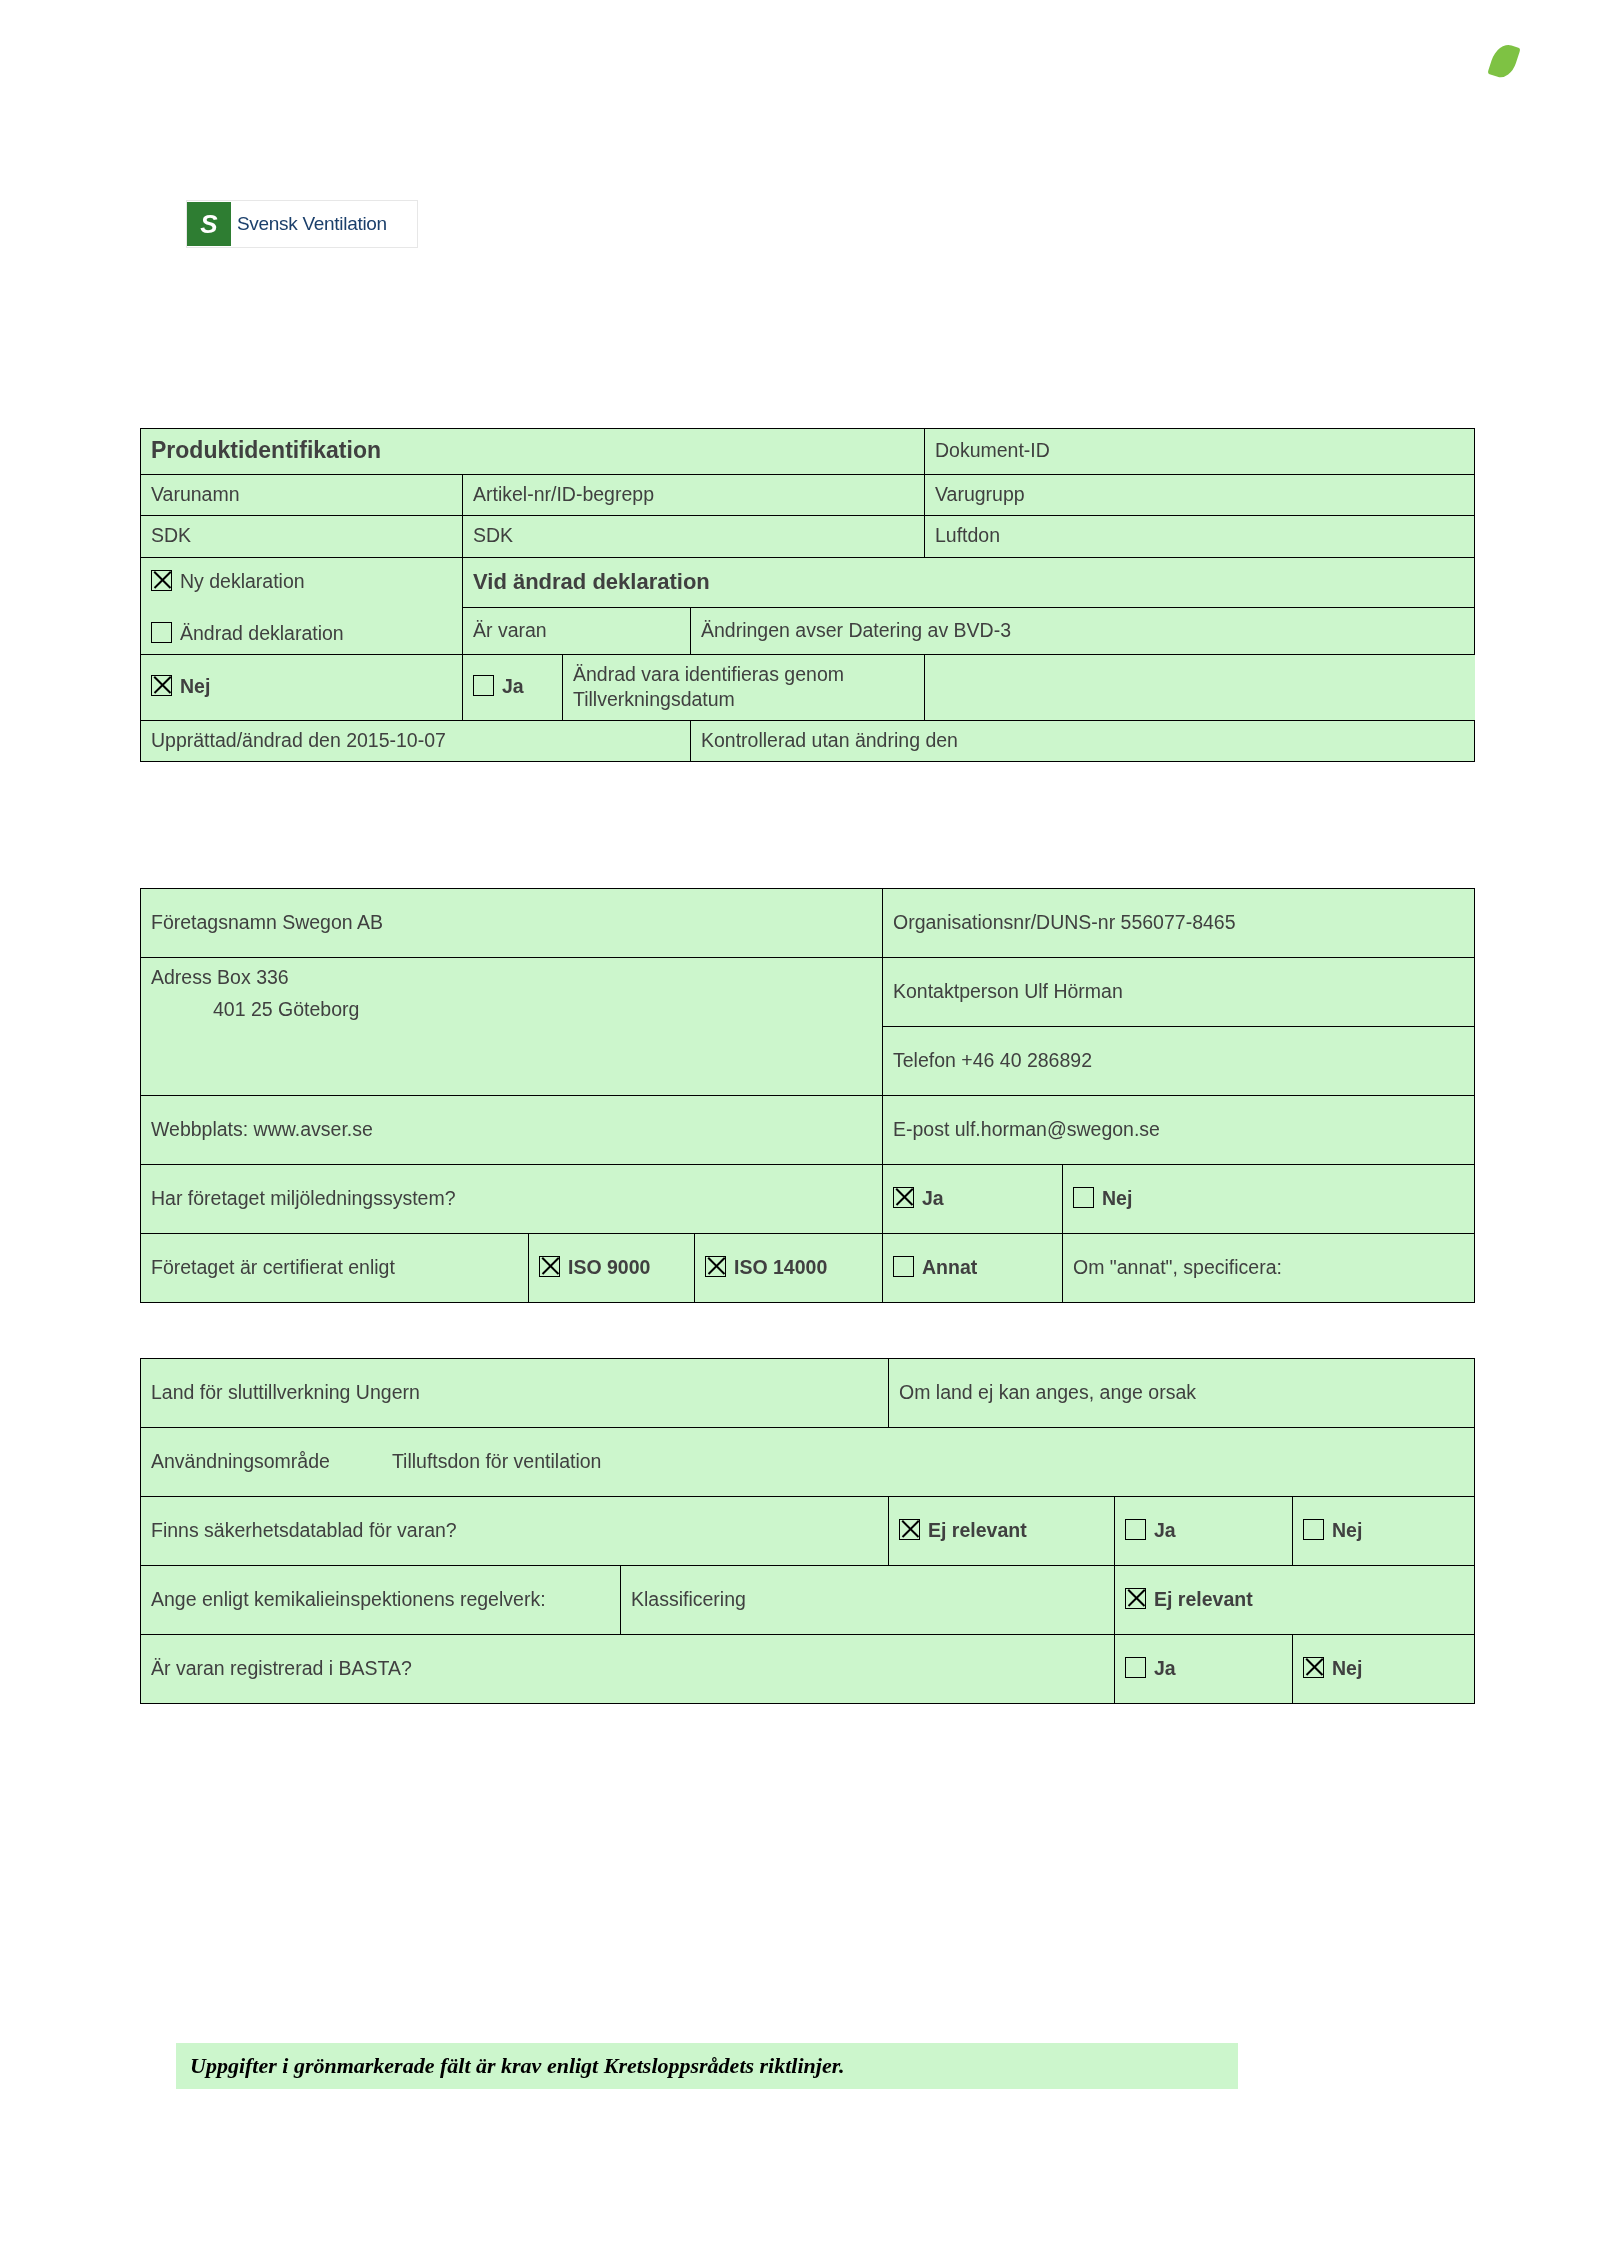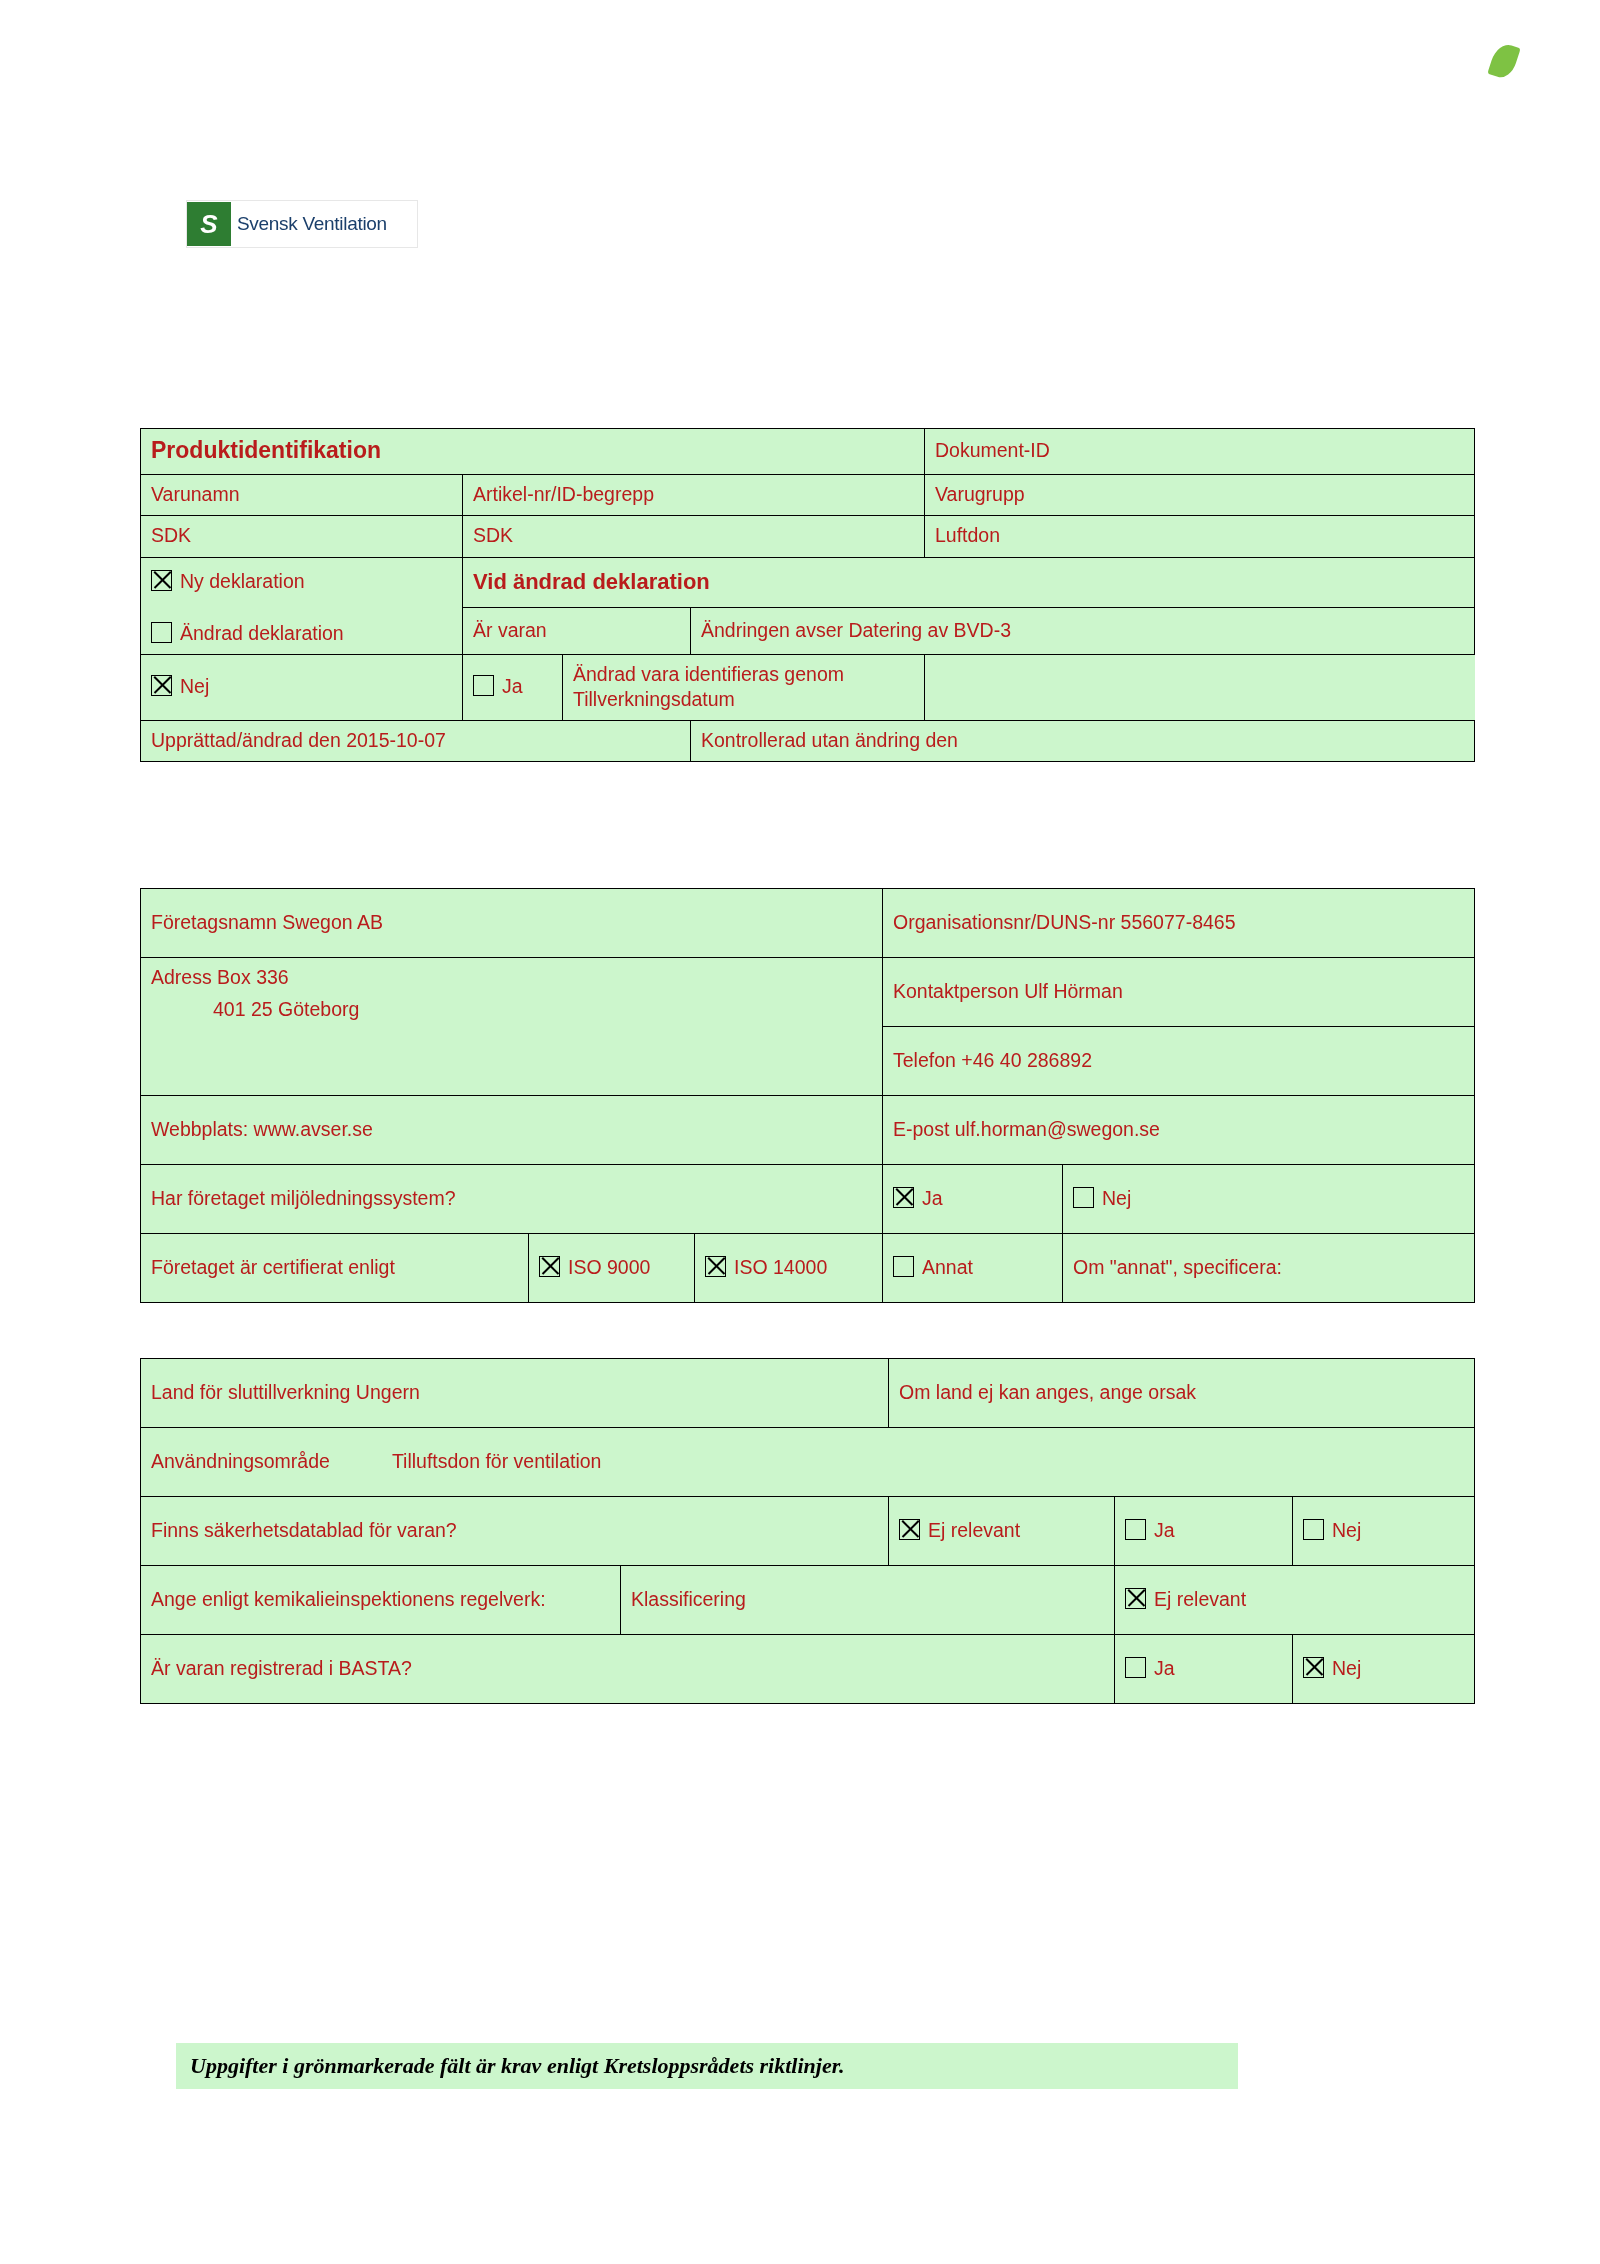--- a/index.html
+++ b/index.html
@@ -81,21 +81,21 @@
     letter-spacing: -0.3px;
   }
 
   
   table.bvd {
     position: absolute;
     border-collapse: collapse;
     table-layout: fixed;
     background: #ccf6cc;
     font-size: 19.5px;
-    color: #b91c1c;
+    color: #404040;
   }
   table.bvd td {
     border: 1.5px solid #000000;
     padding: 7px 10px 9px 10px;
     vertical-align: middle;
     background: #ccf6cc;
     line-height: 1.25;
   }
   td.hd {
     font-weight: bold;
@@ -121,21 +121,21 @@
   .cb.x::before, .cb.x::after {
     content: "";
     position: absolute;
     left: -1px; top: 8px;
     width: 23px;
     height: 1.6px;
     background: #000000;
   }
   .cb.x::before { transform: rotate(45deg); }
   .cb.x::after  { transform: rotate(-45deg); }
-  .opt { white-space: nowrap; }
+  .opt { white-space: nowrap; font-weight: bold; }
 
   
   #t1 { left: 140px; top: 428px; width: 1334px; }
   #t2 { left: 140px; top: 888px; width: 1334px; }
   #t3 { left: 140px; top: 1358px; width: 1334px; }
   .indent { display: inline-block; padding-left: 62px; }
 
   
   .footnote {
     position: absolute;

